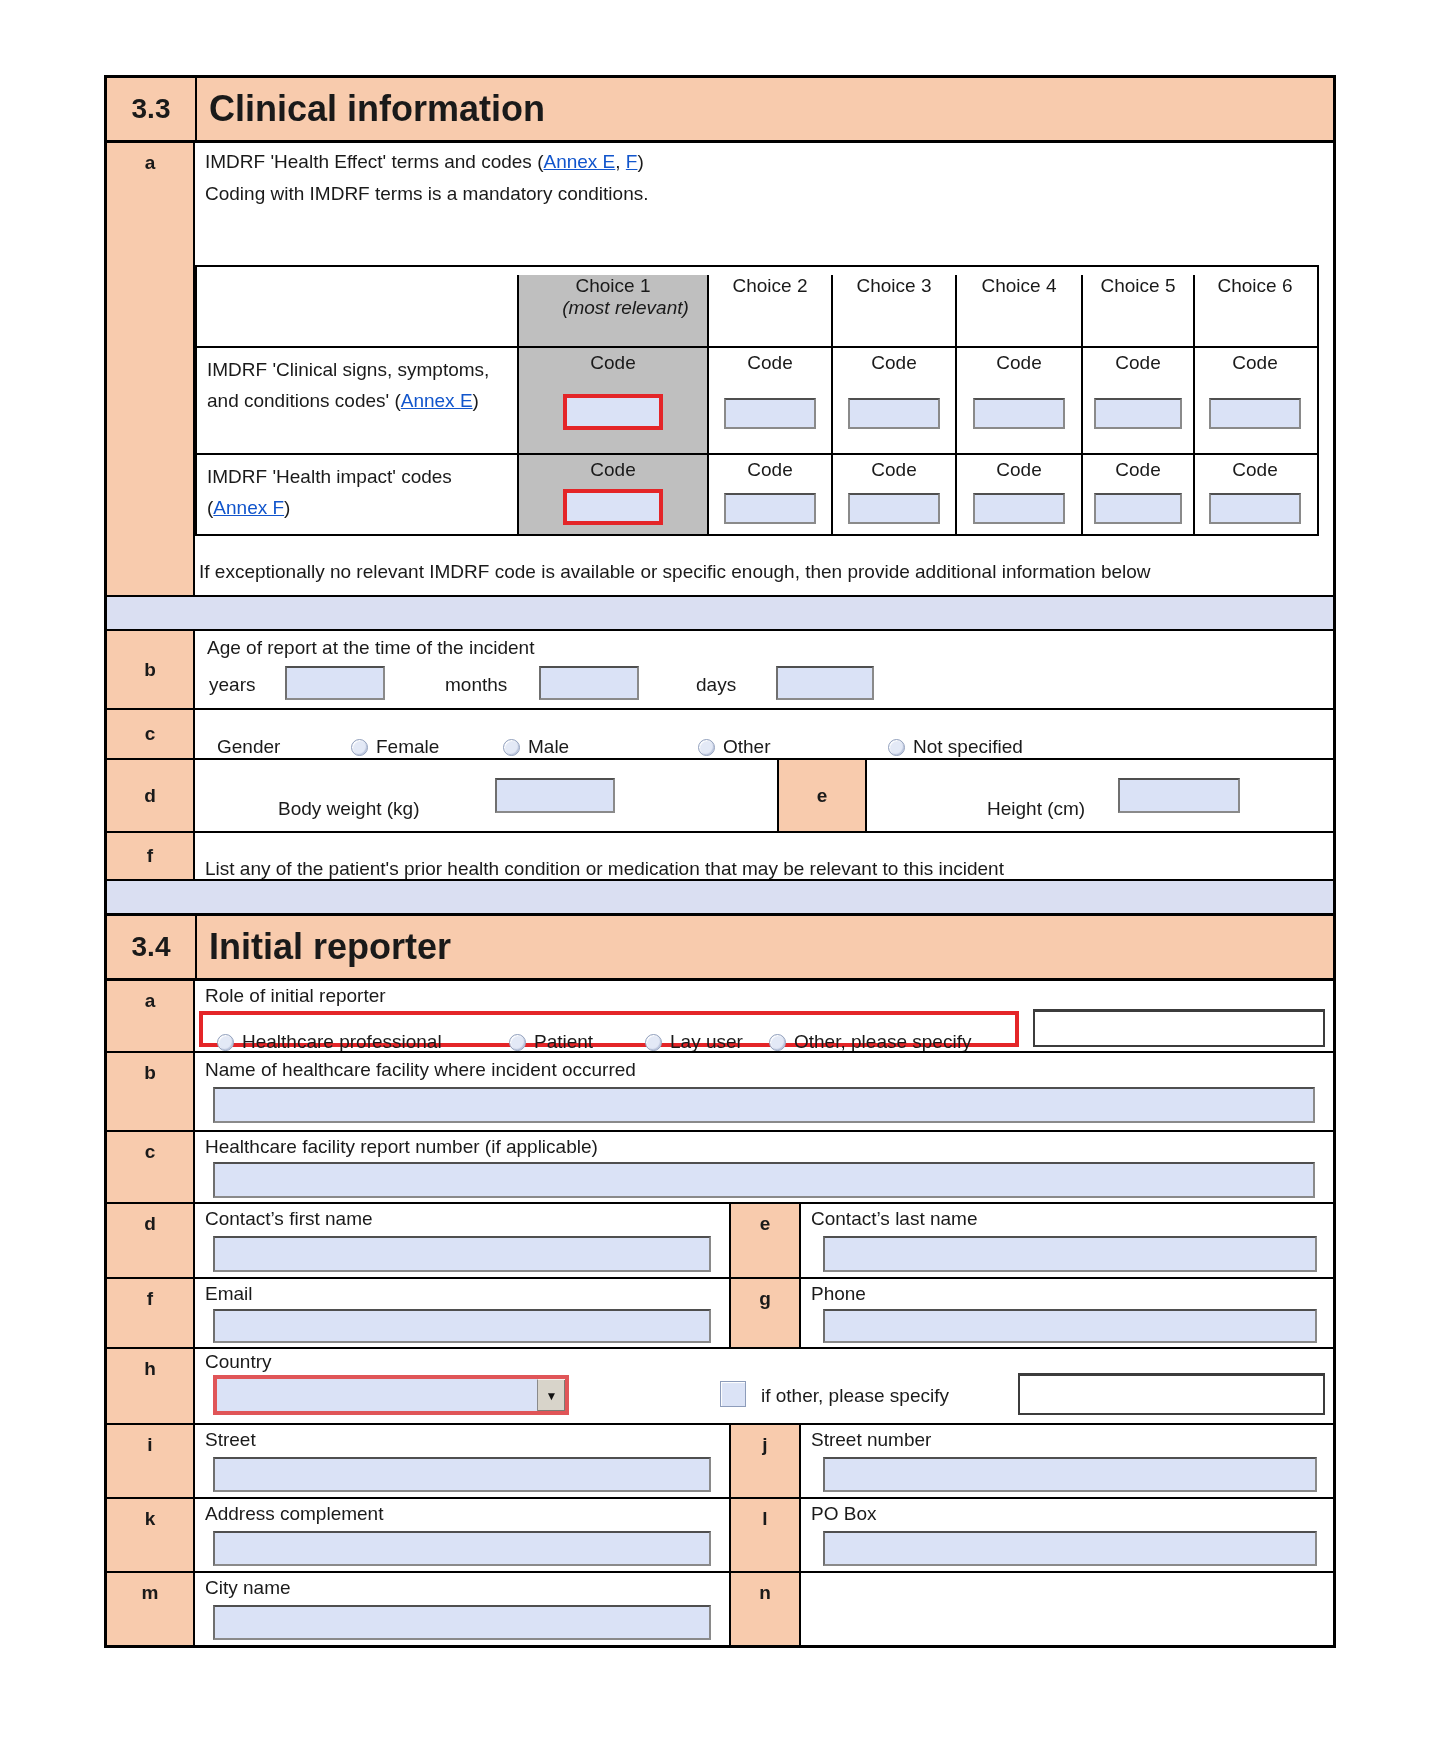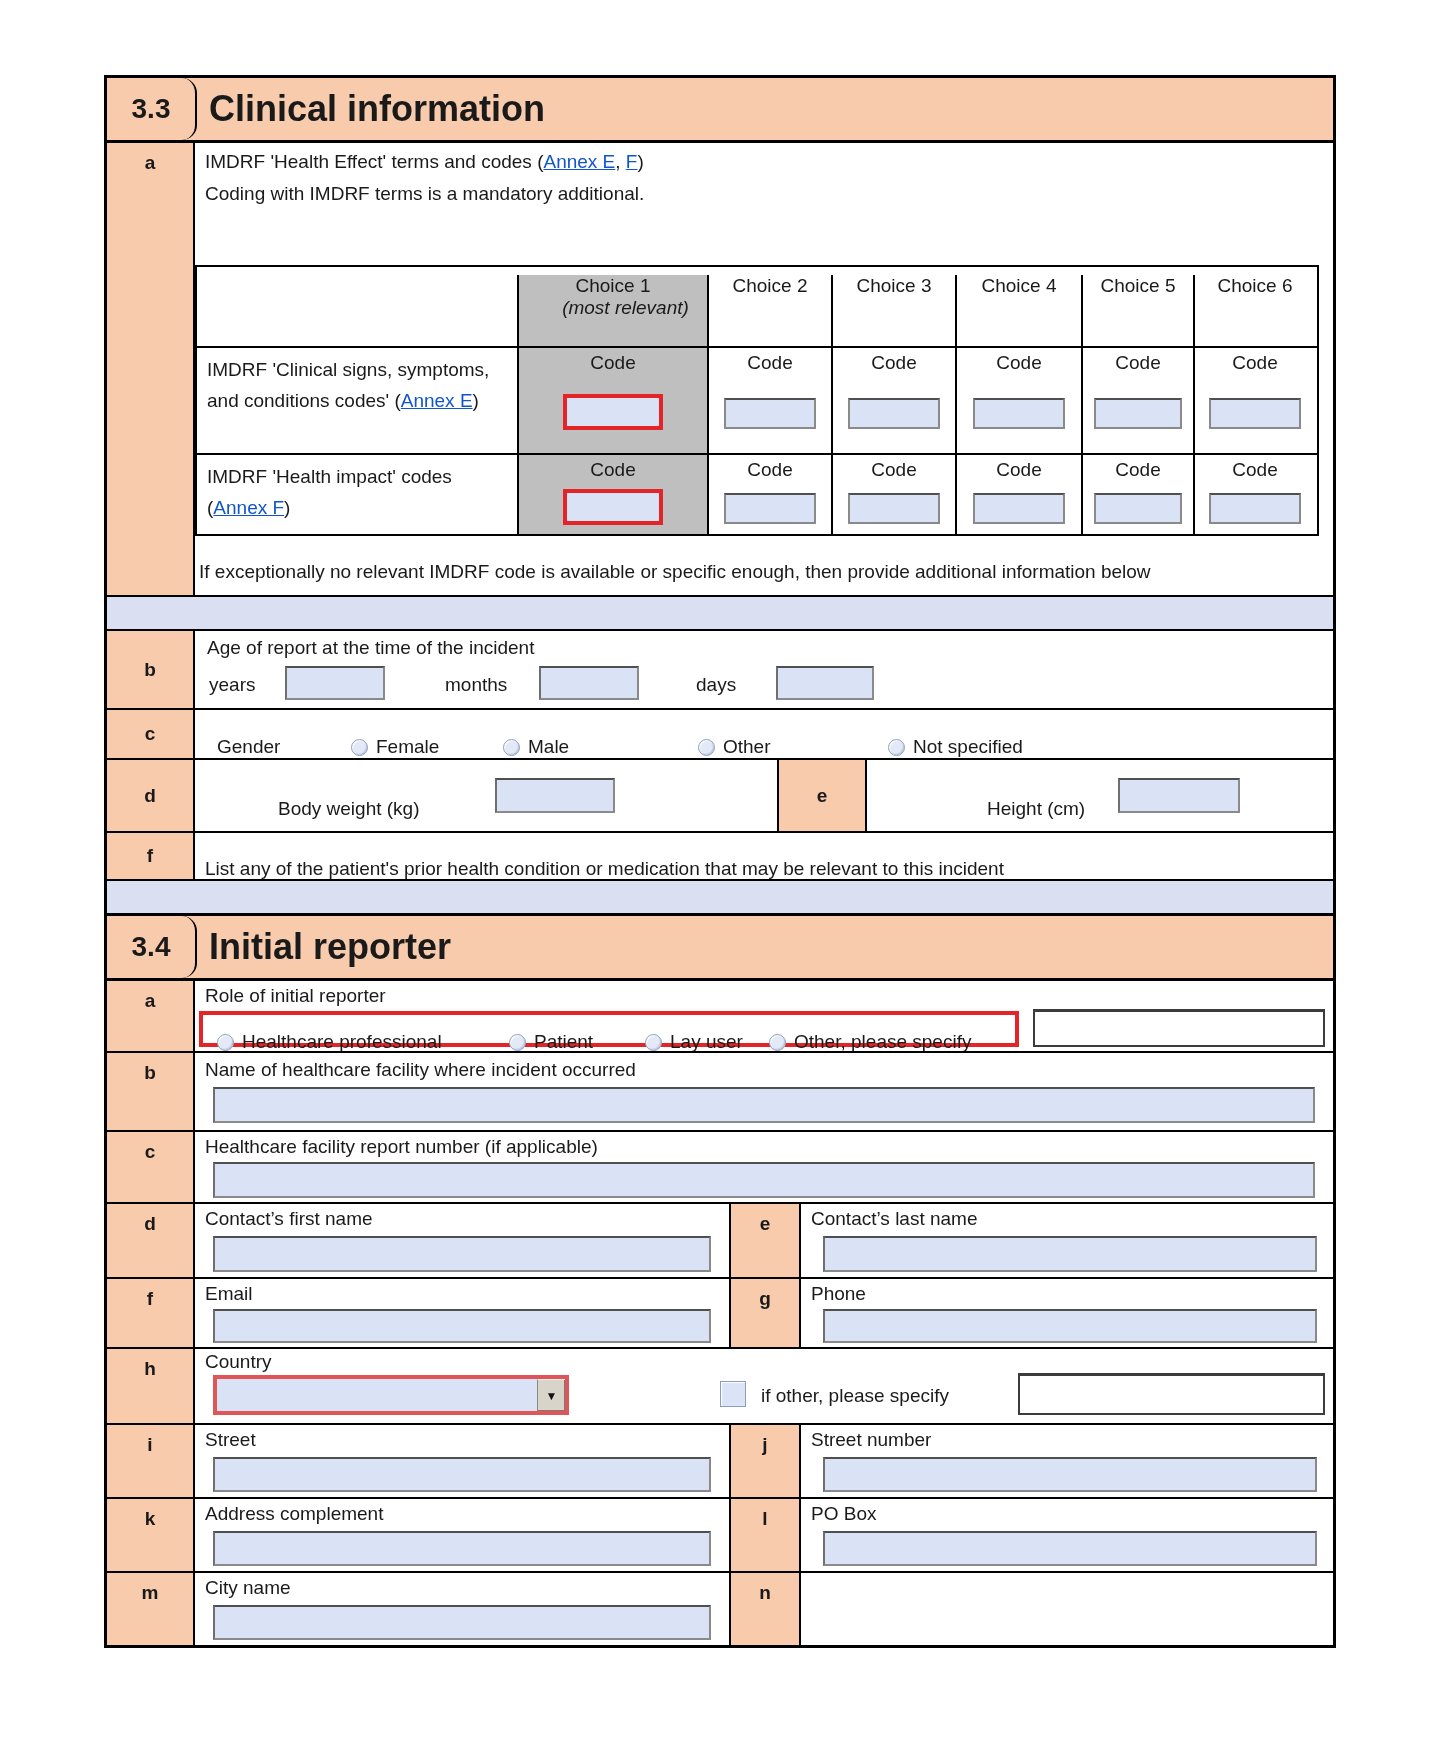--- a/index.html
+++ b/index.html
@@ -27,21 +27,21 @@
   .ltr2.center{align-items:center;padding-top:0;}
   .ltr2.wide{flex:0 0 90px;}
 
   .content{flex:1 1 auto;position:relative;box-sizing:border-box;}
   .c1{flex:0 0 534px;}
   .c1w{flex:0 0 582px;}
 
   
   .sec{background:#F8CBAD;height:62px;}
   .sec .num{flex:0 0 88px;border-right:2px solid #000;display:flex;align-items:center;justify-content:center;
-            font-weight:bold;font-size:28px;border-radius:15px;}
+            font-weight:bold;font-size:28px;}
   .sec .ttl{flex:1;display:flex;align-items:center;padding-left:12px;font-weight:bold;font-size:36px;}
 
   
   .band{height:32px;background:#DADFF2;}
 
   .lbl{position:absolute;font-size:19px;white-space:nowrap;}
   .vcenter{top:50%;transform:translateY(-50%);margin-top:13px;}
 
   
   .fld{
@@ -102,21 +102,21 @@
 
   <div class="row first sec">
     <div class="num">3.3</div>
     <div class="ttl">Clinical information</div>
   </div>
 
   <div class="row thick" style="height:452px;">
     <div class="ltr">a</div>
     <div class="content">
       <div class="lbl" style="left:10px;top:8px;"><span>IMDRF 'Health Effect' terms and codes (</span><a class="lnk">Annex E</a><span>, </span><a class="lnk">F</a><span>)</span></div>
-      <div class="lbl" style="left:10px;top:40px;">Coding with IMDRF terms is a mandatory additional.</div>
+      <div class="lbl" style="left:10px;top:40px;">Coding with IMDRF terms is a mandatory conditions.</div>
 
       <div class="ctable">
         <div class="crow chead">
           <div class="ccell lblcol"></div>
           <div class="ccell gray w190">
             <div>Choice 1</div>
             <div class="it">(most relevant)</div>
           </div>
           <div class="ccell w124">Choice 2</div>
           <div class="ccell w124">Choice 3</div>

